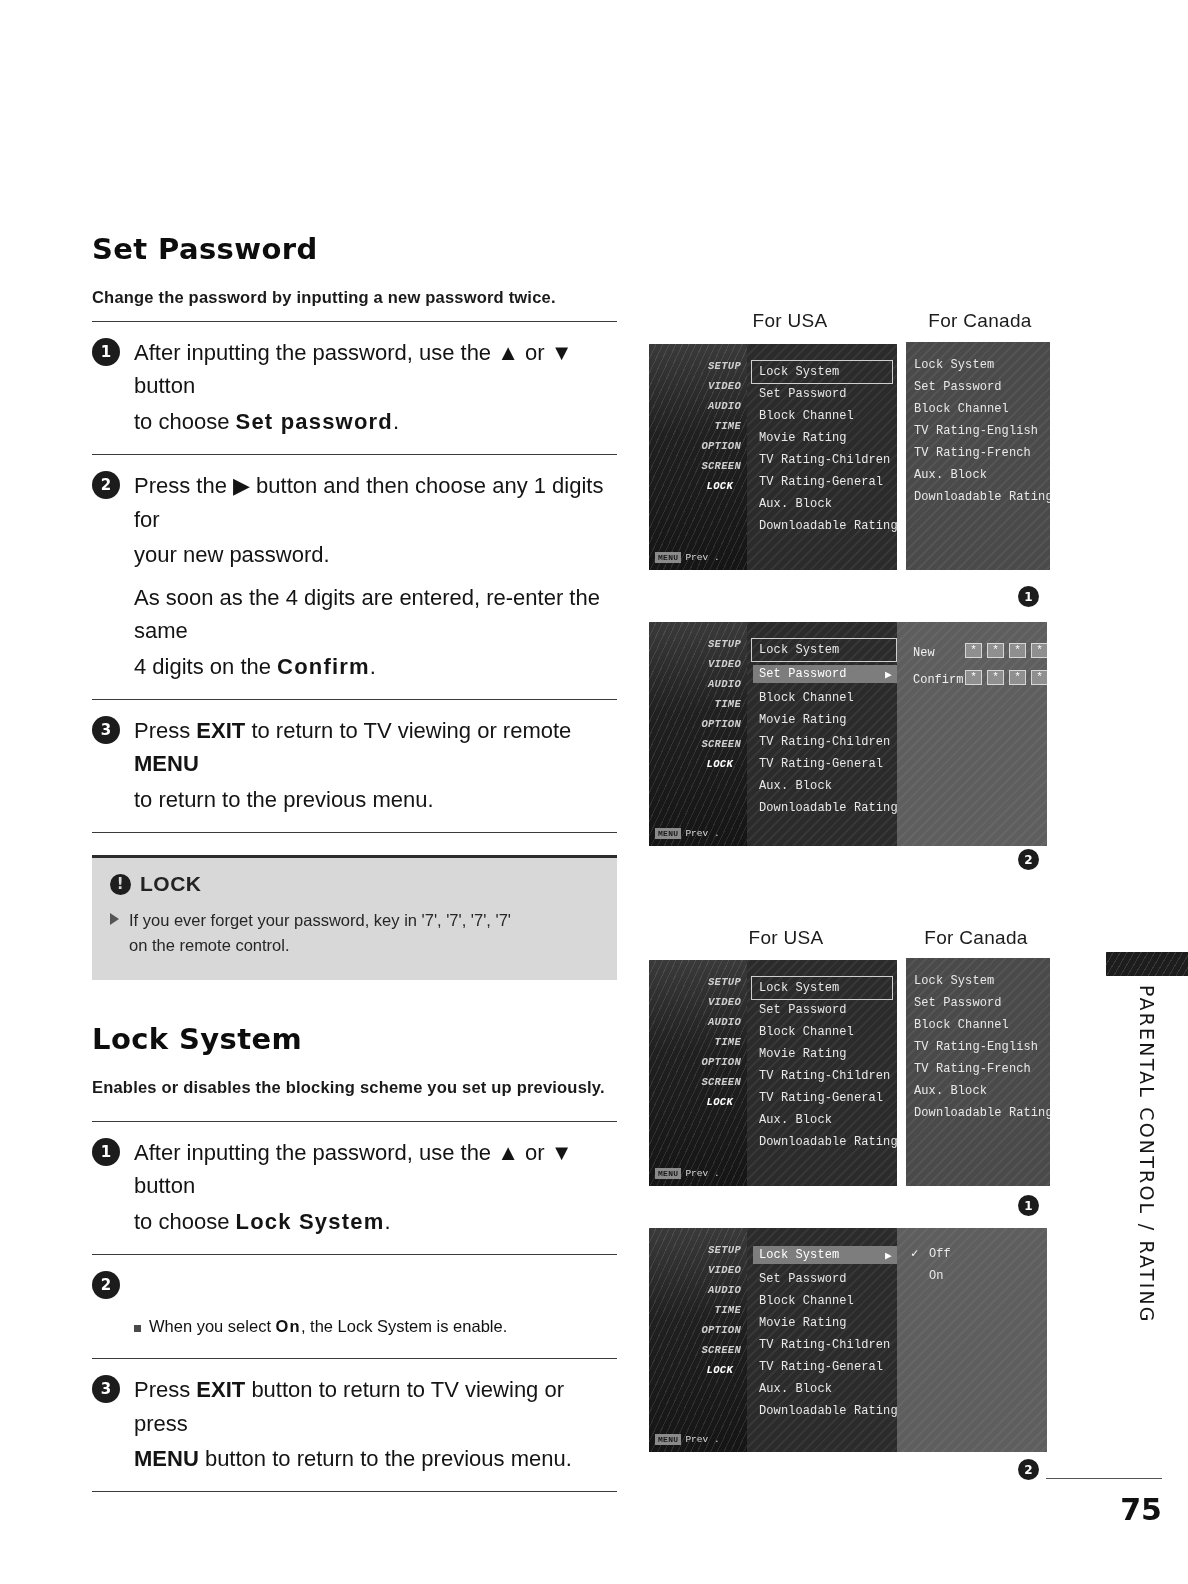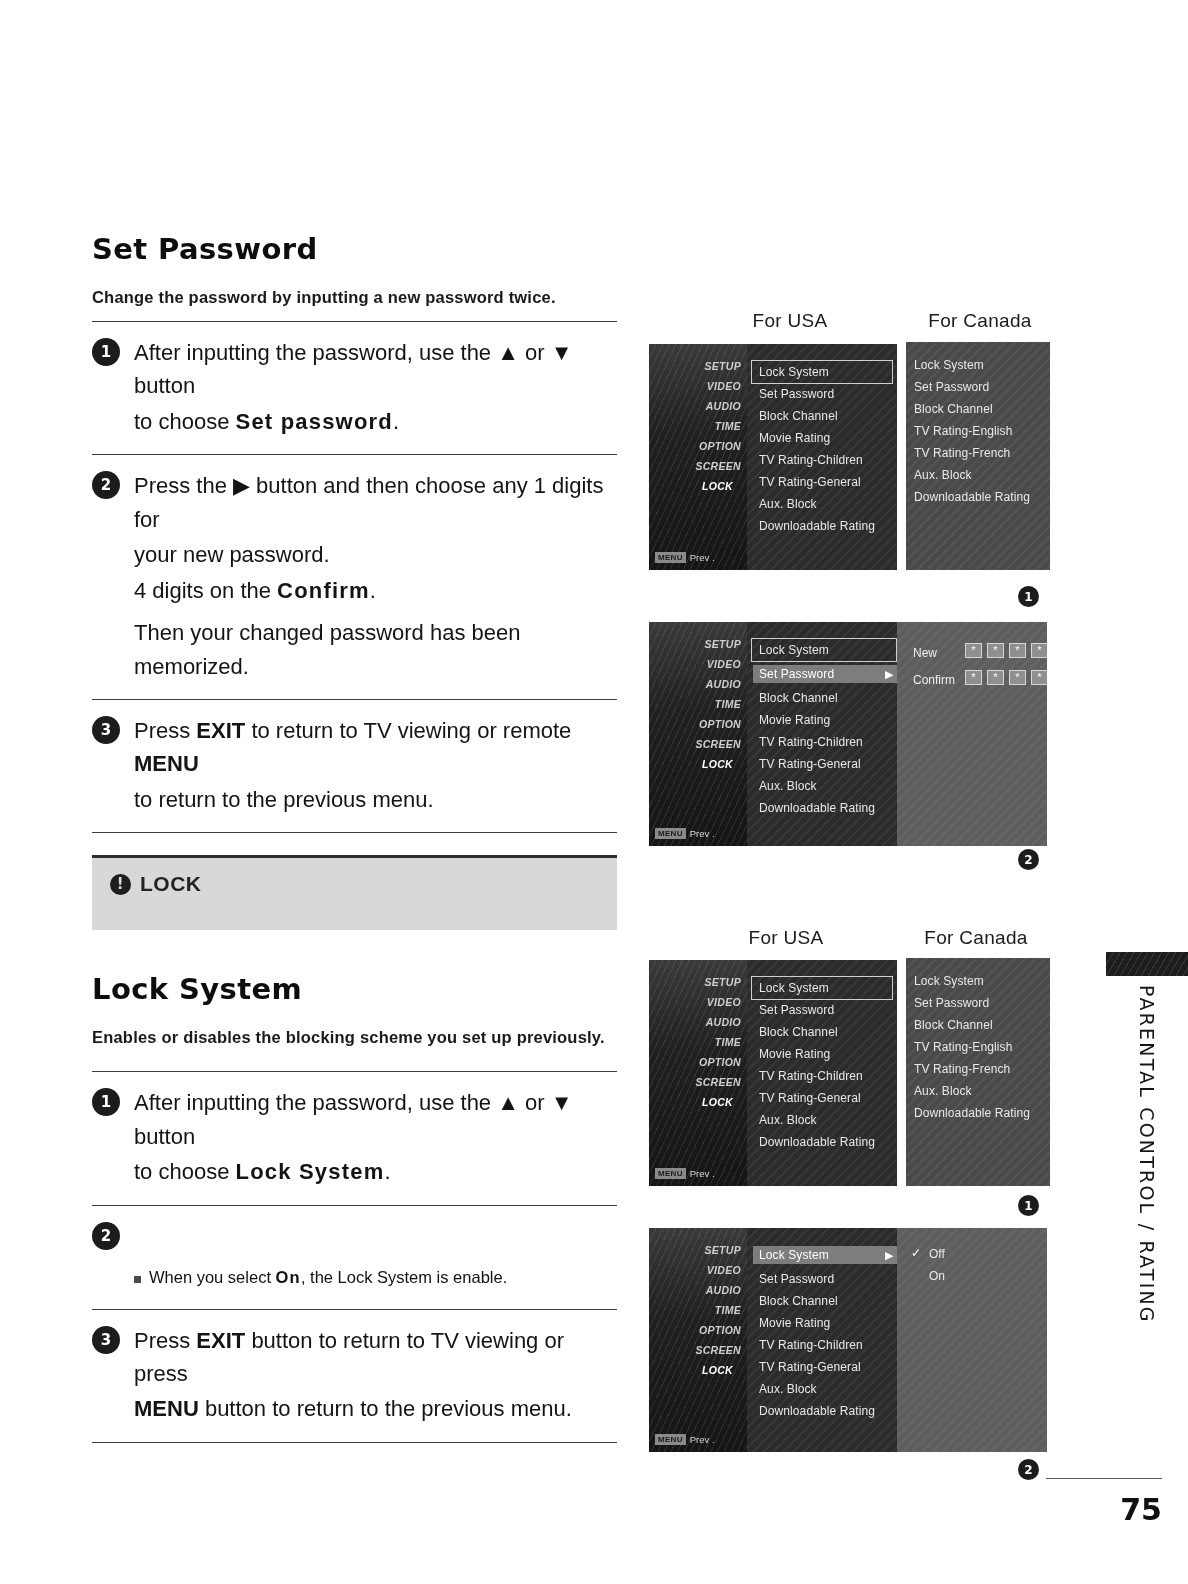--- a/index.html
+++ b/index.html
@@ -136,21 +136,21 @@
     font-size: 19px;
     color: #1b1b1b;
     text-align: center;
     letter-spacing: 0.3px;
   }
 
   .tv {
     position: absolute;
     background: #2b2b2b;
     overflow: hidden;
-    font-family: Liberation Sans, sans-serif;
+    font-family: Liberation Mono, monospace;
   }
   .tv .hatch {
     position: absolute;
     left: 0; top: 0; bottom: 0;
     width: 100%;
     background:
       repeating-linear-gradient(135deg, rgba(255,255,255,0.055) 0 2px, rgba(0,0,0,0) 2px 7px);
     pointer-events: none;
   }
   
@@ -322,24 +322,24 @@
     </div>
   </div>
 
   <div class="rule"></div>
 
   <div class="step">
     <div class="step-num">2</div>
     <div class="step-body">
       <p><span>Press the ▶ button and then choose any 1 digits for</span></p>
       <p style="margin-top:0"><span>your new password.</span></p>
+      <p><span>As soon as the 4 digits are entered, re-enter the same</span></p>
       <p style="margin-top:0">
         <span>4 digits on the </span><span class="spaced">Confirm</span><span>.</span>
       </p>
-      <p><span>Then your changed password has been memorized.</span></p>
     </div>
   </div>
 
   <div class="rule"></div>
 
   <div class="step">
     <div class="step-num">3</div>
     <div class="step-body">
       <p>
         <span>Press </span><span class="bold">EXIT</span><span> to return to TV viewing or remote </span><span class="bold">MENU</span>
@@ -347,20 +347,27 @@
       <p style="margin-top:0"><span>to return to the previous menu.</span></p>
     </div>
   </div>
 
   <div class="rule"></div>
 
   <div class="note-box">
     <div class="note-head">
       <span class="bang">!</span>
       <span>LOCK</span>
+    </div>
+    <div class="note-body">
+      <span class="tri"></span>
+      <span>
+        <span>If you ever forget your password, key in '7', '7', '7', '7'</span><br>
+        <span>on the remote control.</span>
+      </span>
     </div>
   </div>
 
   <h1 class="section-title" style="margin-top:42px">Lock System</h1>
   <p class="lead">Enables or disables the blocking scheme you set up previously.</p>
 
   <div class="rule" style="margin-top:24px"></div>
 
   <div class="step">
     <div class="step-num">1</div>

